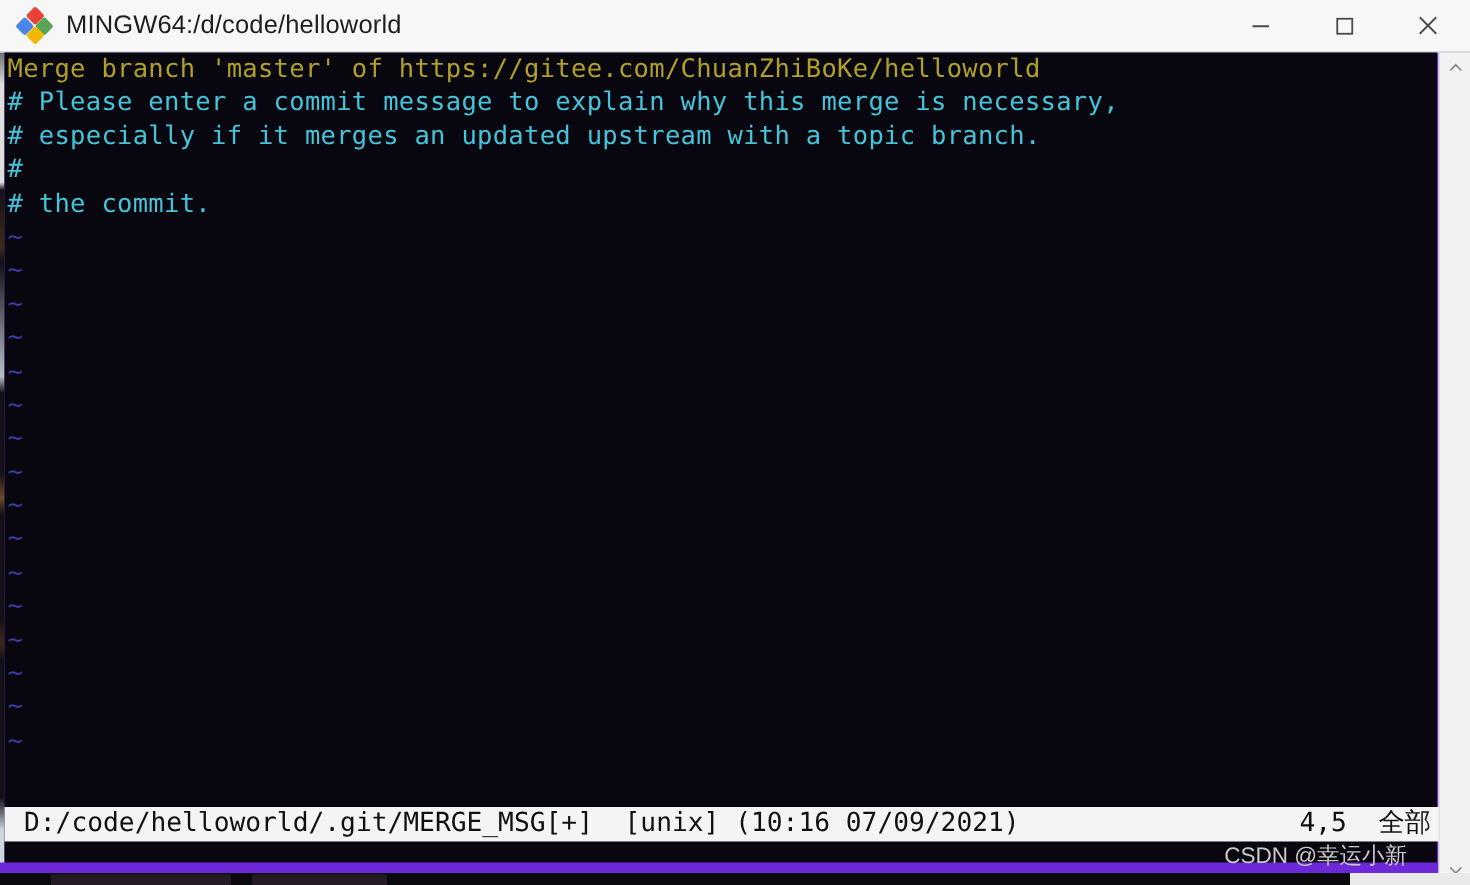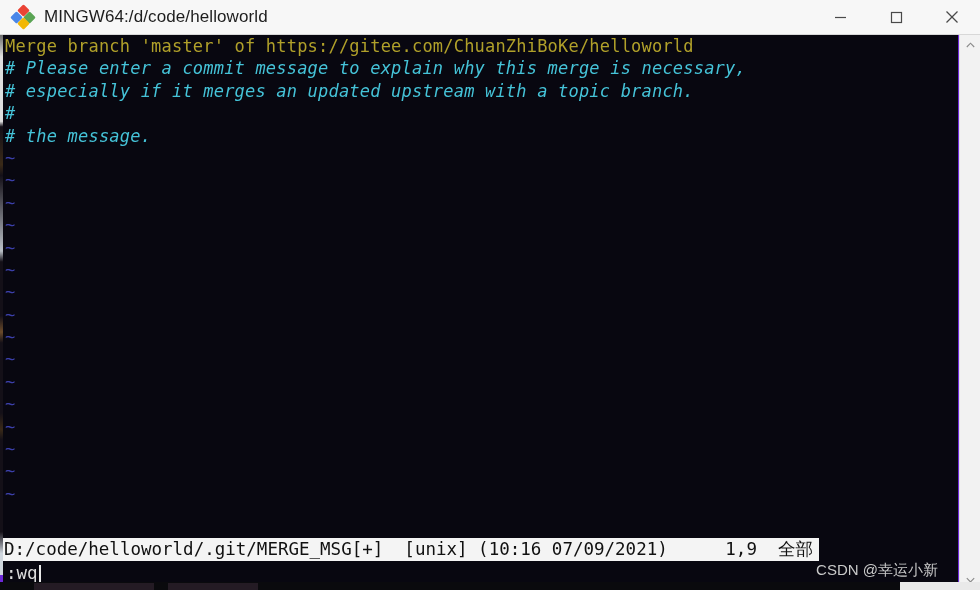--- a/index.html
+++ b/index.html
@@ -82,42 +82,42 @@
   .line {
     height: 22.4px;
     line-height: 22.4px;
     font-family: "DejaVu Sans Mono", monospace;
     font-size: 17px;
     letter-spacing: 0.2px;
     white-space: pre;
     padding-left: 2px;
   }
   .c-yellow  { color: #b0a02a; }
-  .c-cyan    { color: #45c3d8; font-style: italic; }
+  .c-cyan    { color: #45c3d8; }
   .c-tilde   { color: #3b3fa8; }
   .hl-msg {
     background: #f03a17;
     color: #efe9e2;
     padding: 0 1px;
   }
 
   
   .statusline {
     position: absolute;
     left: 3px; top: 538px;
-    width: 816px; height: 23px;
+    width: 957px; height: 23px;
     background: #f4f4f4;
     color: #101010;
     font-family: "DejaVu Sans Mono", monospace;
     font-size: 17.5px;
     line-height: 23px;
     white-space: pre;
     display: flex;
     align-items: center;
-    padding-left: 1px;
+    padding-left: 13px;
     overflow: hidden;
   }
   .status-left { flex: 0 0 auto; }
   .status-right { margin-left: auto; padding-right: 6px; }
 
   .cmdline {
     position: absolute;
     left: 3px; top: 561px;
     width: 955px; height: 24px;
     background: #080710;
@@ -239,21 +239,21 @@
       </div>
     </div>
   </div>
 
   <div class="terminal">
     <div class="term-inner" id="buffer">
         <div class="line c-yellow">Merge branch 'master' of https://gitee.com/ChuanZhiBoKe/helloworld</div>
         <div class="line c-cyan"># Please enter a commit message to explain why this merge is necessary,</div>
         <div class="line c-cyan"># especially if it merges an updated upstream with a topic branch.</div>
         <div class="line c-cyan">#</div>
-        <div class="line c-cyan"># the message.</div>
+        <div class="line c-cyan"># the commit.</div>
         <div class="line c-tilde">~</div>
         <div class="line c-tilde">~</div>
         <div class="line c-tilde">~</div>
         <div class="line c-tilde">~</div>
         <div class="line c-tilde">~</div>
         <div class="line c-tilde">~</div>
         <div class="line c-tilde">~</div>
         <div class="line c-tilde">~</div>
         <div class="line c-tilde">~</div>
         <div class="line c-tilde">~</div>
@@ -261,26 +261,23 @@
         <div class="line c-tilde">~</div>
         <div class="line c-tilde">~</div>
         <div class="line c-tilde">~</div>
         <div class="line c-tilde">~</div>
         <div class="line c-tilde">~</div>
       </div>
   </div>
 
   <div class="statusline">
     <span class="status-left">D:/code/helloworld/.git/MERGE_MSG[+]  [unix] (10:16 07/09/2021)</span>
-    <span class="status-right"><span>1,9</span>&nbsp;&nbsp;<span>全部</span></span>
-  </div>
-
-  <div class="cmdline">
-    <span>:wq</span><span class="cursor-block"></span>
-  </div>
+    <span class="status-right"><span>4,5</span>&nbsp;&nbsp;<span>全部</span></span>
+  </div>
+
 
   <div class="scrollbar">
     <div class="sb-arrow">
       <svg width="9" height="6" viewBox="0 0 9 6">
           <polyline points="0.8,5 4.5,1.2 8.2,5" fill="none" stroke="#8a8a8a" stroke-width="1.1"></polyline>
         </svg>
     </div>
     <div class="sb-track"></div>
     <div class="sb-arrow">
       <svg width="9" height="6" viewBox="0 0 9 6">

